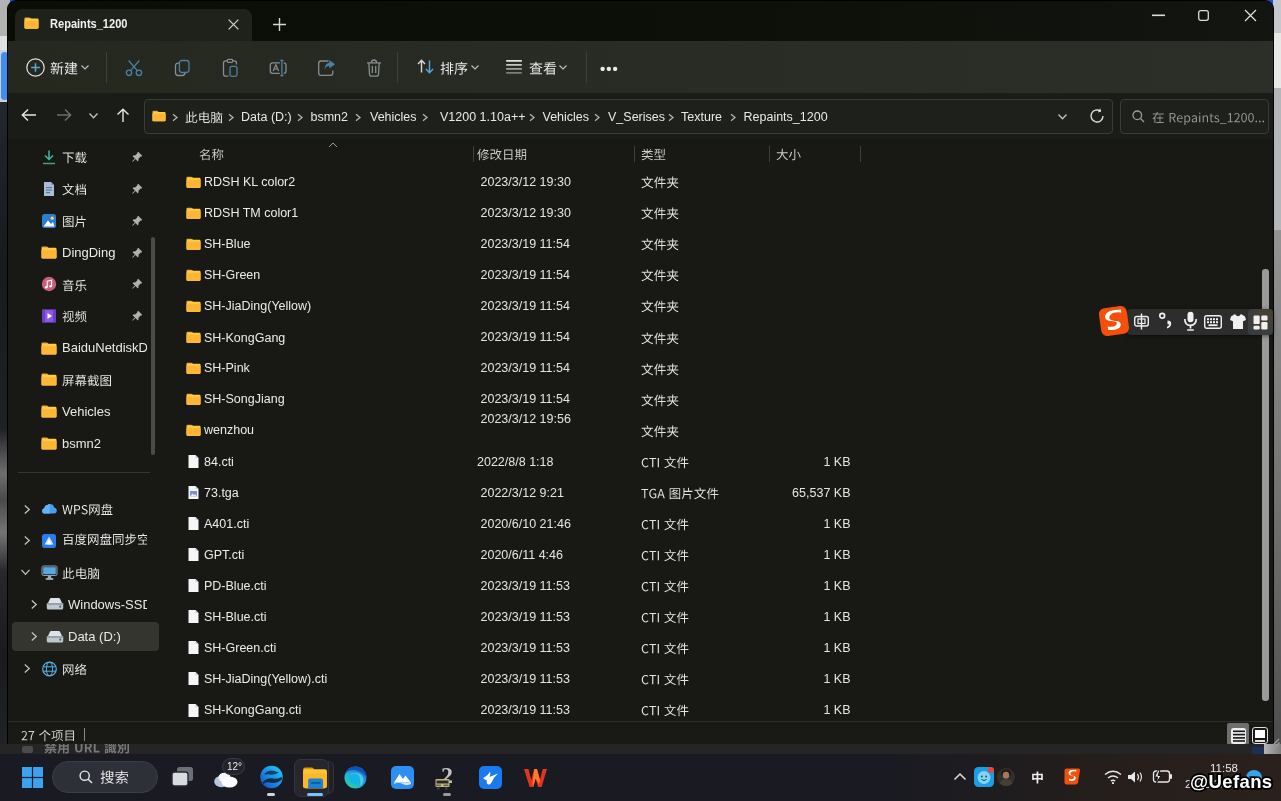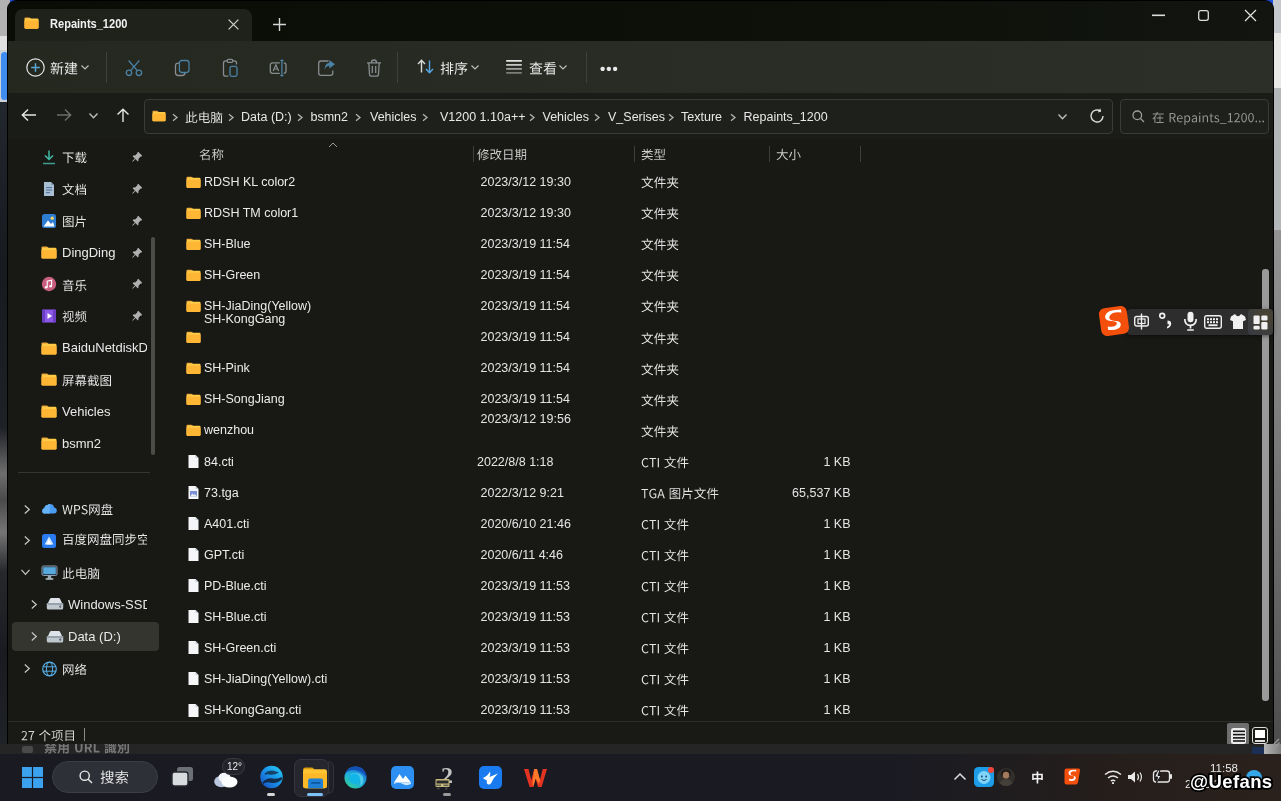--- a/index.html
+++ b/index.html
@@ -437,21 +437,21 @@
 <div class="a" style="left:204px;top:296.24px;height:20px;font:400 12.5px/20px 'Liberation Sans',sans-serif;color:#ebebeb;white-space:nowrap">SH-JiaDing(Yellow)</div>
 <div class="a" style="left:480.5px;top:296.24px;height:20px;font:400 12.5px/20px 'Liberation Sans',sans-serif;color:#e4e4e4;white-space:nowrap">2023/3/19 11:54</div>
 <svg class="a" style="left:640.6px;top:300.4px" width="38" height="16" viewBox="0 0 37.5 15.6" fill="#e4e4e4">
       <use href="#g-wenjianjia"></use>
     </svg>
 <svg class="a" style="left:185.5px;top:330.8px" width="15" height="12.5" viewBox="0 0 16 13">
       <path d="M0.5 1.5 Q0.5 0.5 1.5 0.5 L5.6 0.5 Q6.3 0.5 6.8 1.1 L7.8 2.3 L0.5 2.3 Z" fill="#e8a33d"></path>
       <rect x="0.5" y="1.8" width="15" height="10.7" rx="1.2" fill="#ffca45"></rect>
       <path d="M0.5 3.9 L15.5 3.9 L15.5 11.3 Q15.5 12.5 14.3 12.5 L1.7 12.5 Q0.5 12.5 0.5 11.3 Z" fill="#ffb634"></path>
     </svg>
-<div class="a" style="left:204px;top:309px;height:20px;font:400 12.5px/20px 'Liberation Sans',sans-serif;color:#ebebeb;white-space:nowrap">SH-KongGang</div>
+<div class="a" style="left:204px;top:328px;height:20px;font:400 12.5px/20px 'Liberation Sans',sans-serif;color:#ebebeb;white-space:nowrap">SH-KongGang</div>
 <div class="a" style="left:480.5px;top:327.3px;height:20px;font:400 12.5px/20px 'Liberation Sans',sans-serif;color:#e4e4e4;white-space:nowrap">2023/3/19 11:54</div>
 <svg class="a" style="left:640.6px;top:331.5px" width="38" height="16" viewBox="0 0 37.5 15.6" fill="#e4e4e4">
       <use href="#g-wenjianjia"></use>
     </svg>
 <svg class="a" style="left:185.5px;top:361.86px" width="15" height="12.5" viewBox="0 0 16 13">
       <path d="M0.5 1.5 Q0.5 0.5 1.5 0.5 L5.6 0.5 Q6.3 0.5 6.8 1.1 L7.8 2.3 L0.5 2.3 Z" fill="#e8a33d"></path>
       <rect x="0.5" y="1.8" width="15" height="10.7" rx="1.2" fill="#ffca45"></rect>
       <path d="M0.5 3.9 L15.5 3.9 L15.5 11.3 Q15.5 12.5 14.3 12.5 L1.7 12.5 Q0.5 12.5 0.5 11.3 Z" fill="#ffb634"></path>
     </svg>
 <div class="a" style="left:204px;top:358.36px;height:20px;font:400 12.5px/20px 'Liberation Sans',sans-serif;color:#ebebeb;white-space:nowrap">SH-Pink</div>

